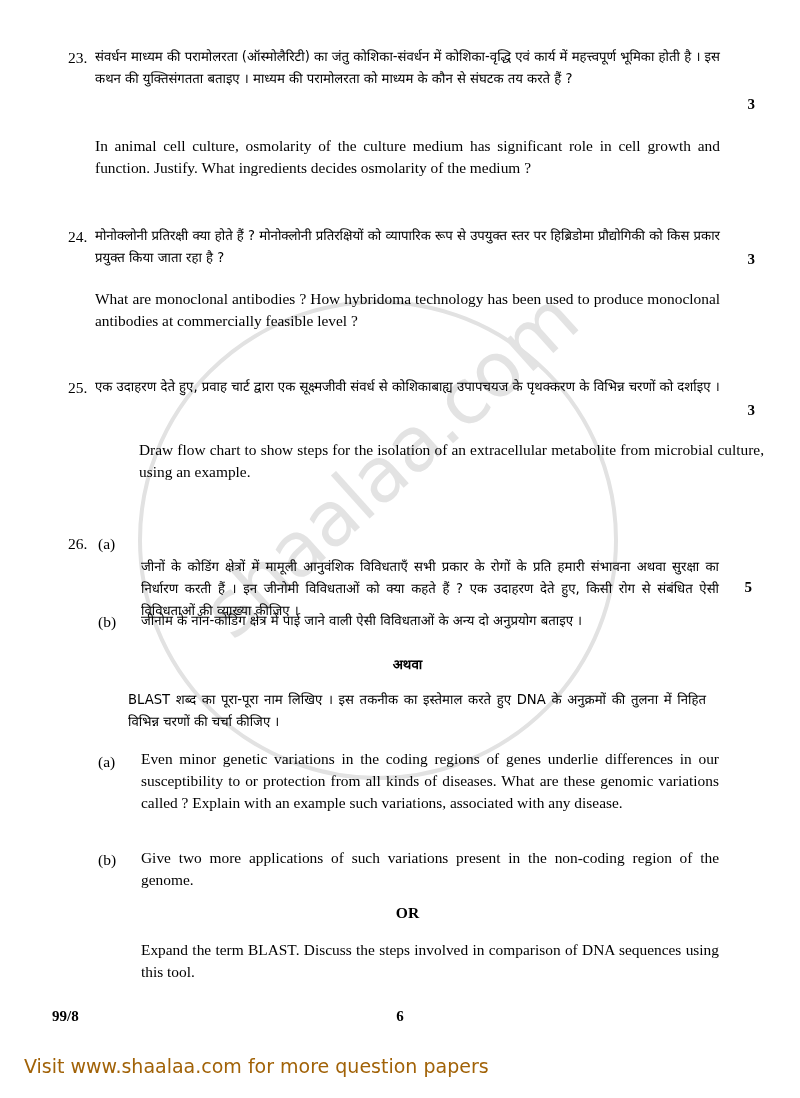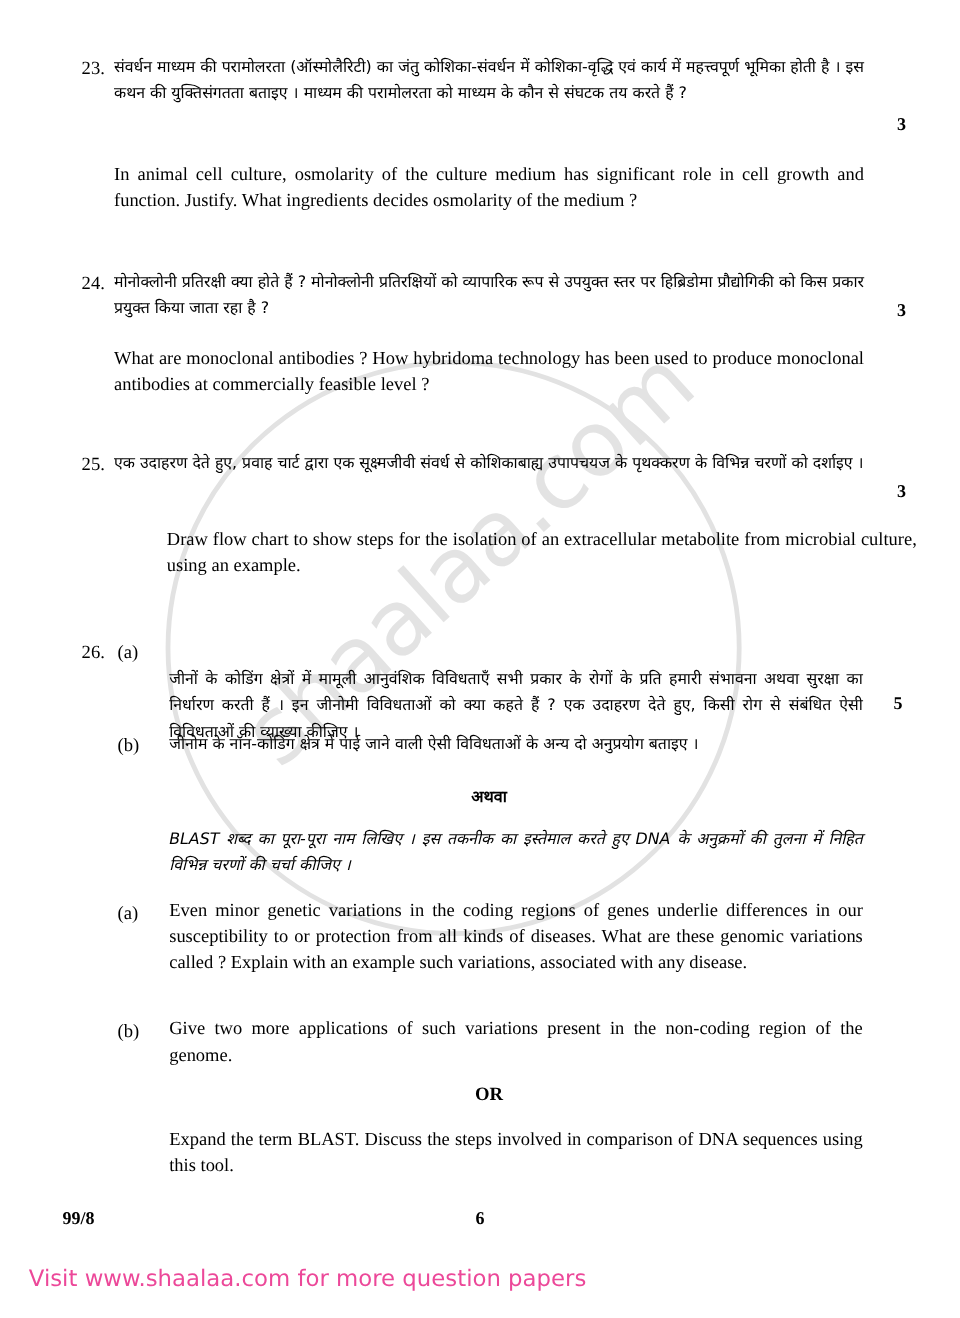--- a/index.html
+++ b/index.html
@@ -152,21 +152,21 @@
     font-size: 15px;
     font-weight: bold;
     font-family: "Liberation Serif", "DejaVu Serif", serif;
   }
   #footer-promo {
     position: absolute;
     left: 24px;
     top: 1055px;
     font-family: "DejaVu Sans", "Liberation Sans", sans-serif;
     font-size: 19px;
-    color: #ec4899;
+    color: #a16207;
   }
 </style>
 </head>
 <body>
 
 <div id="page">
 
   <div id="watermark-layer">
     <div class="wm-ring"></div>
     <div class="wm-text">shaalaa.com</div>
@@ -200,21 +200,21 @@
 
       <div class="qsub" style="top:0px;">(a)</div>
       <div class="body-col-ind hi" style="top:0px;margin-top:24px;">जीनों के कोडिंग क्षेत्रों में मामूली आनुवंशिक विविधताएँ सभी प्रकार के रोगों के प्रति हमारी संभावना अथवा सुरक्षा का निर्धारण करती हैं । इन जीनोमी विविधताओं को क्या कहते हैं ? एक उदाहरण देते हुए, किसी रोग से संबंधित ऐसी विविधताओं की व्याख्या कीजिए ।</div>
       <div class="marks" style="left:722px; top:47px;">5</div>
 
       <div class="qsub" style="top:78px;">(b)</div>
       <div class="body-col-ind hi para nj" style="top:78px;">जीनोम के नॉन-कोडिंग क्षेत्र में पाई जाने वाली ऐसी विविधताओं के अन्य दो अनुप्रयोग बताइए ।</div>
 
       <div class="center-label hi" style="top:122px;">अथवा</div>
 
-      <div class="body-col-ind hi" style="top:157px; left:141px; width:578px;font-style:italic;">BLAST शब्द का पूरा-पूरा नाम लिखिए । इस तकनीक का इस्तेमाल करते हुए DNA के अनुक्रमों की तुलना में निहित विभिन्न चरणों की चर्चा कीजिए ।</div>
+      <div class="body-col-ind hi" style="top:157px; left:128px; width:578px;">BLAST शब्द का पूरा-पूरा नाम लिखिए । इस तकनीक का इस्तेमाल करते हुए DNA के अनुक्रमों की तुलना में निहित विभिन्न चरणों की चर्चा कीजिए ।</div>
 
       <div class="qsub" style="top:218px;">(a)</div>
       <div class="body-col-ind en" style="top:216px;">Even minor genetic variations in the coding regions of genes underlie differences in our susceptibility to or protection from all kinds of diseases. What are these genomic variations called ? Explain with an example such variations, associated with any disease.</div>
 
       <div class="qsub" style="top:316px;">(b)</div>
       <div class="body-col-ind en" style="top:315px;">Give two more applications of such variations present in the non-coding region of the genome.</div>
 
       <div class="center-label en" style="top:370px;">OR</div>
 
       <div class="body-col-ind en" style="top:407px;">Expand the term BLAST. Discuss the steps involved in comparison of DNA sequences using this tool.</div>

